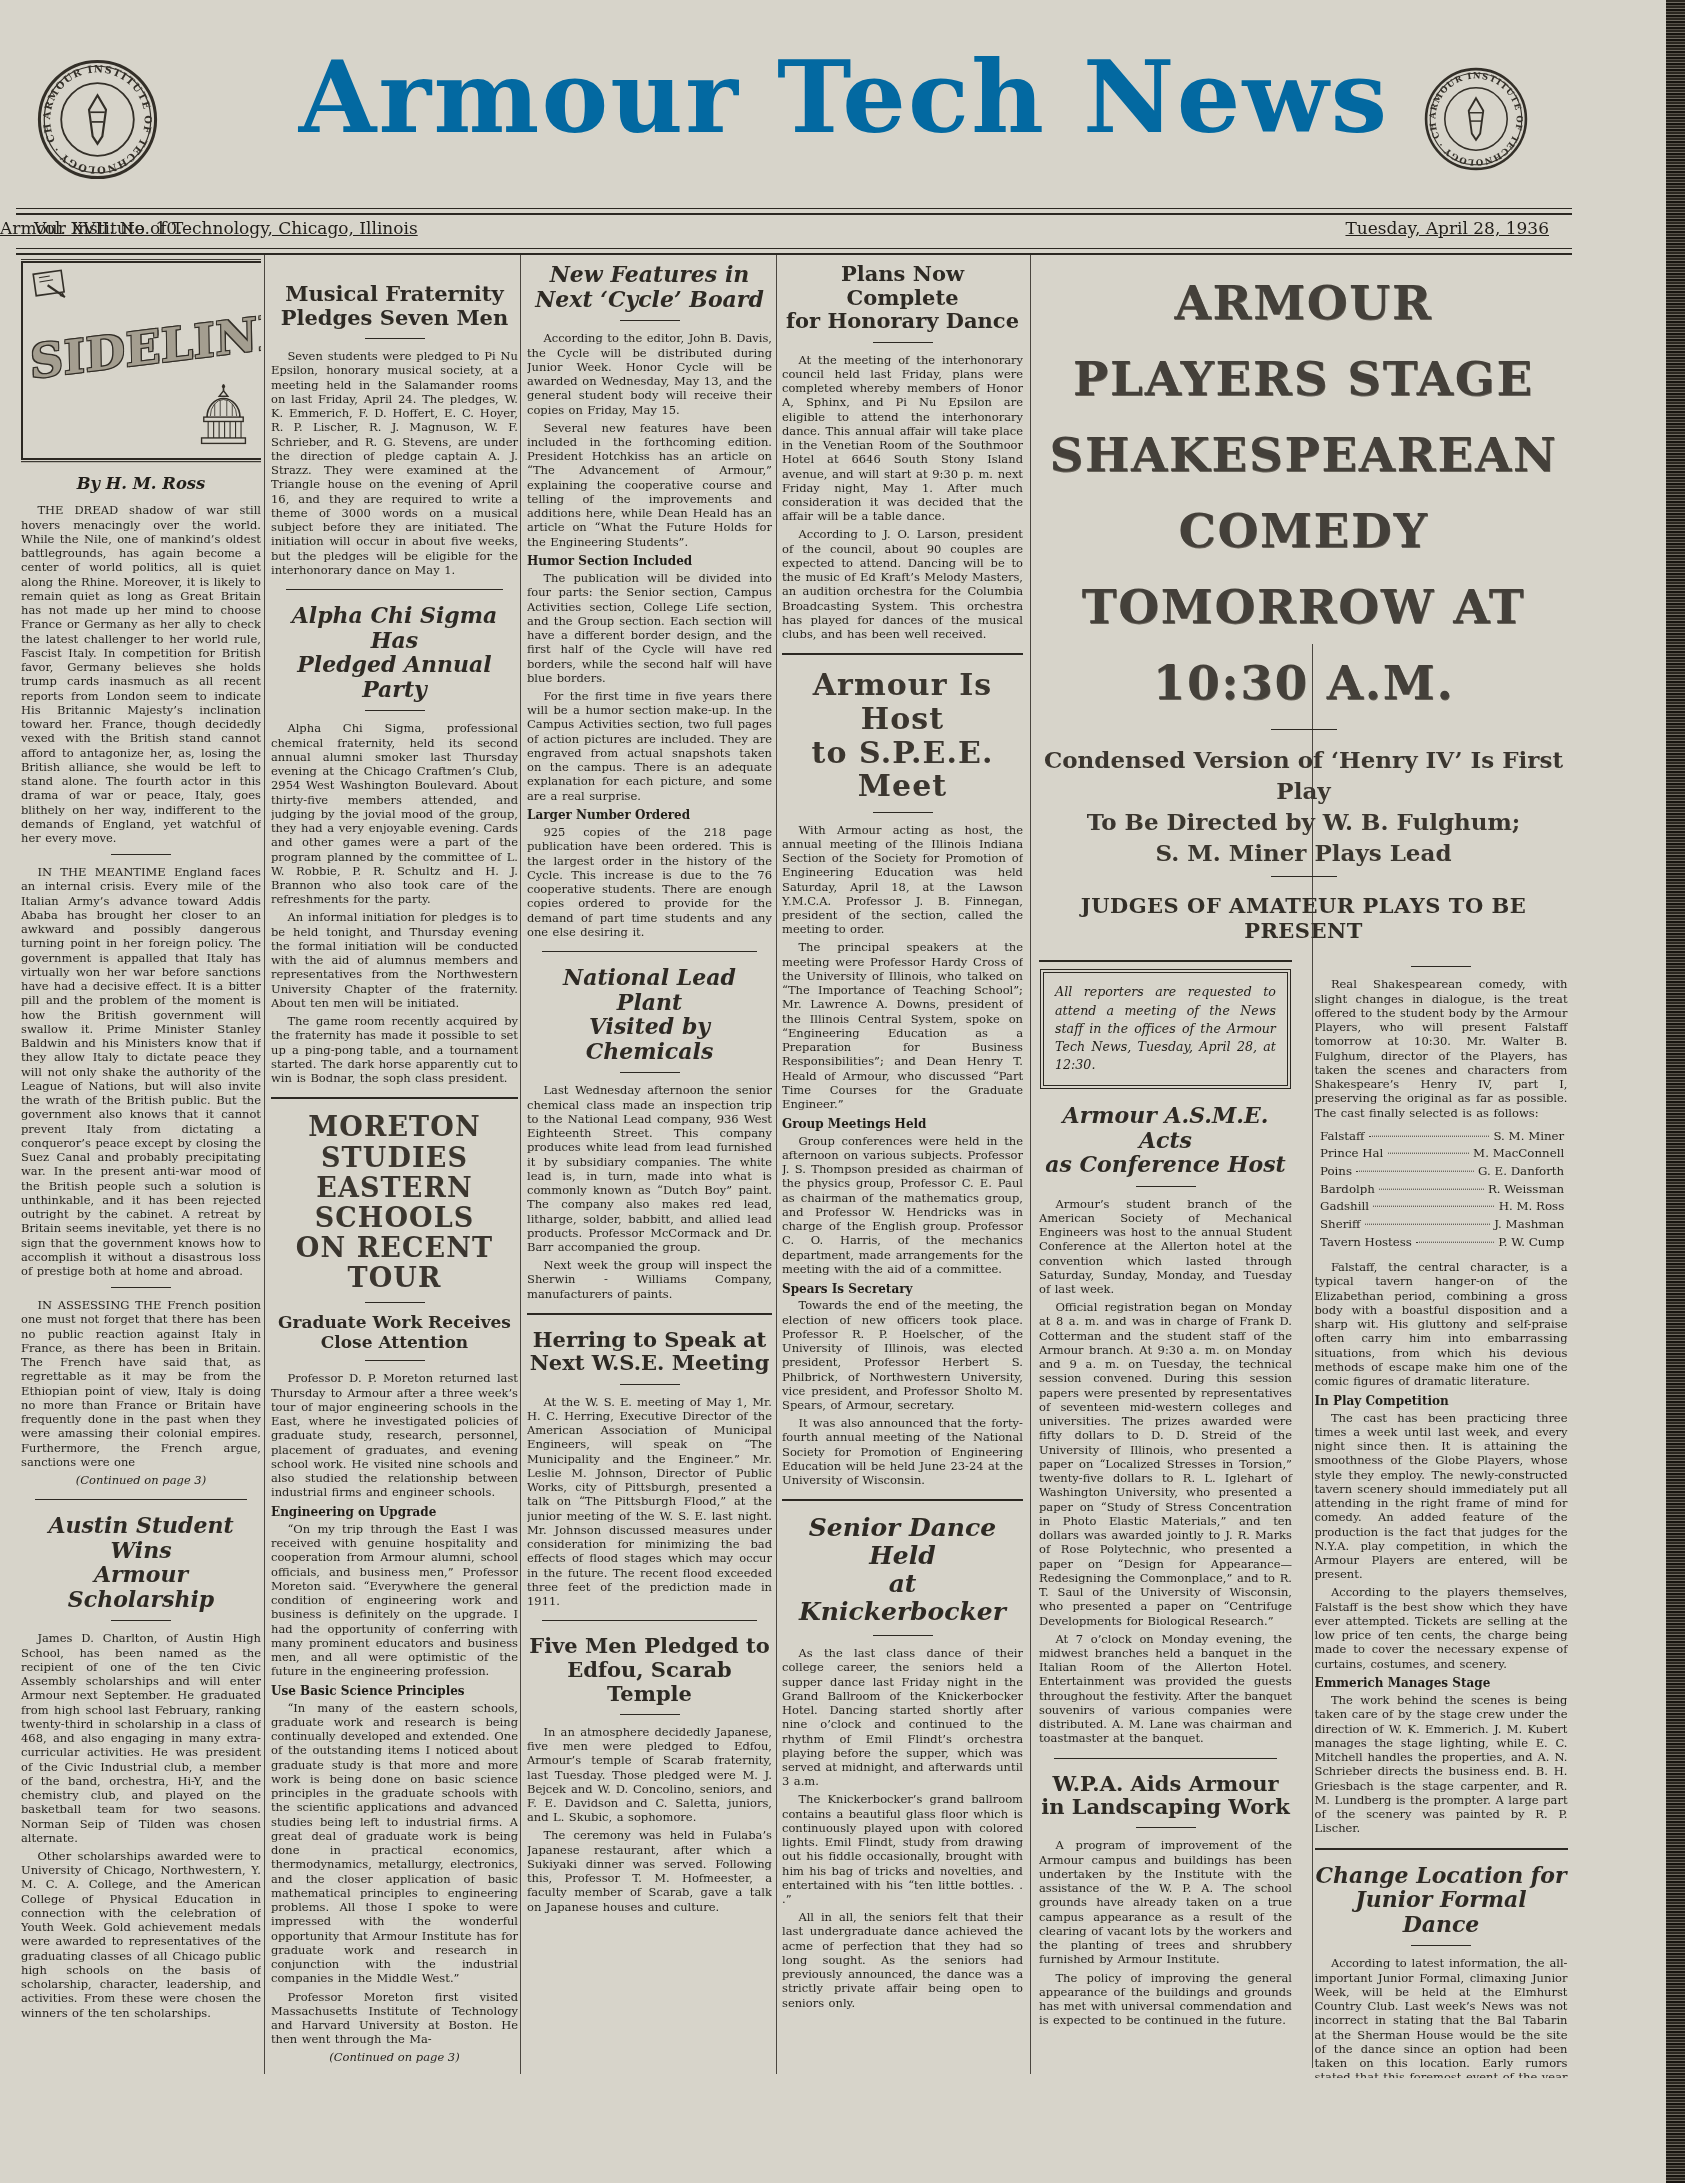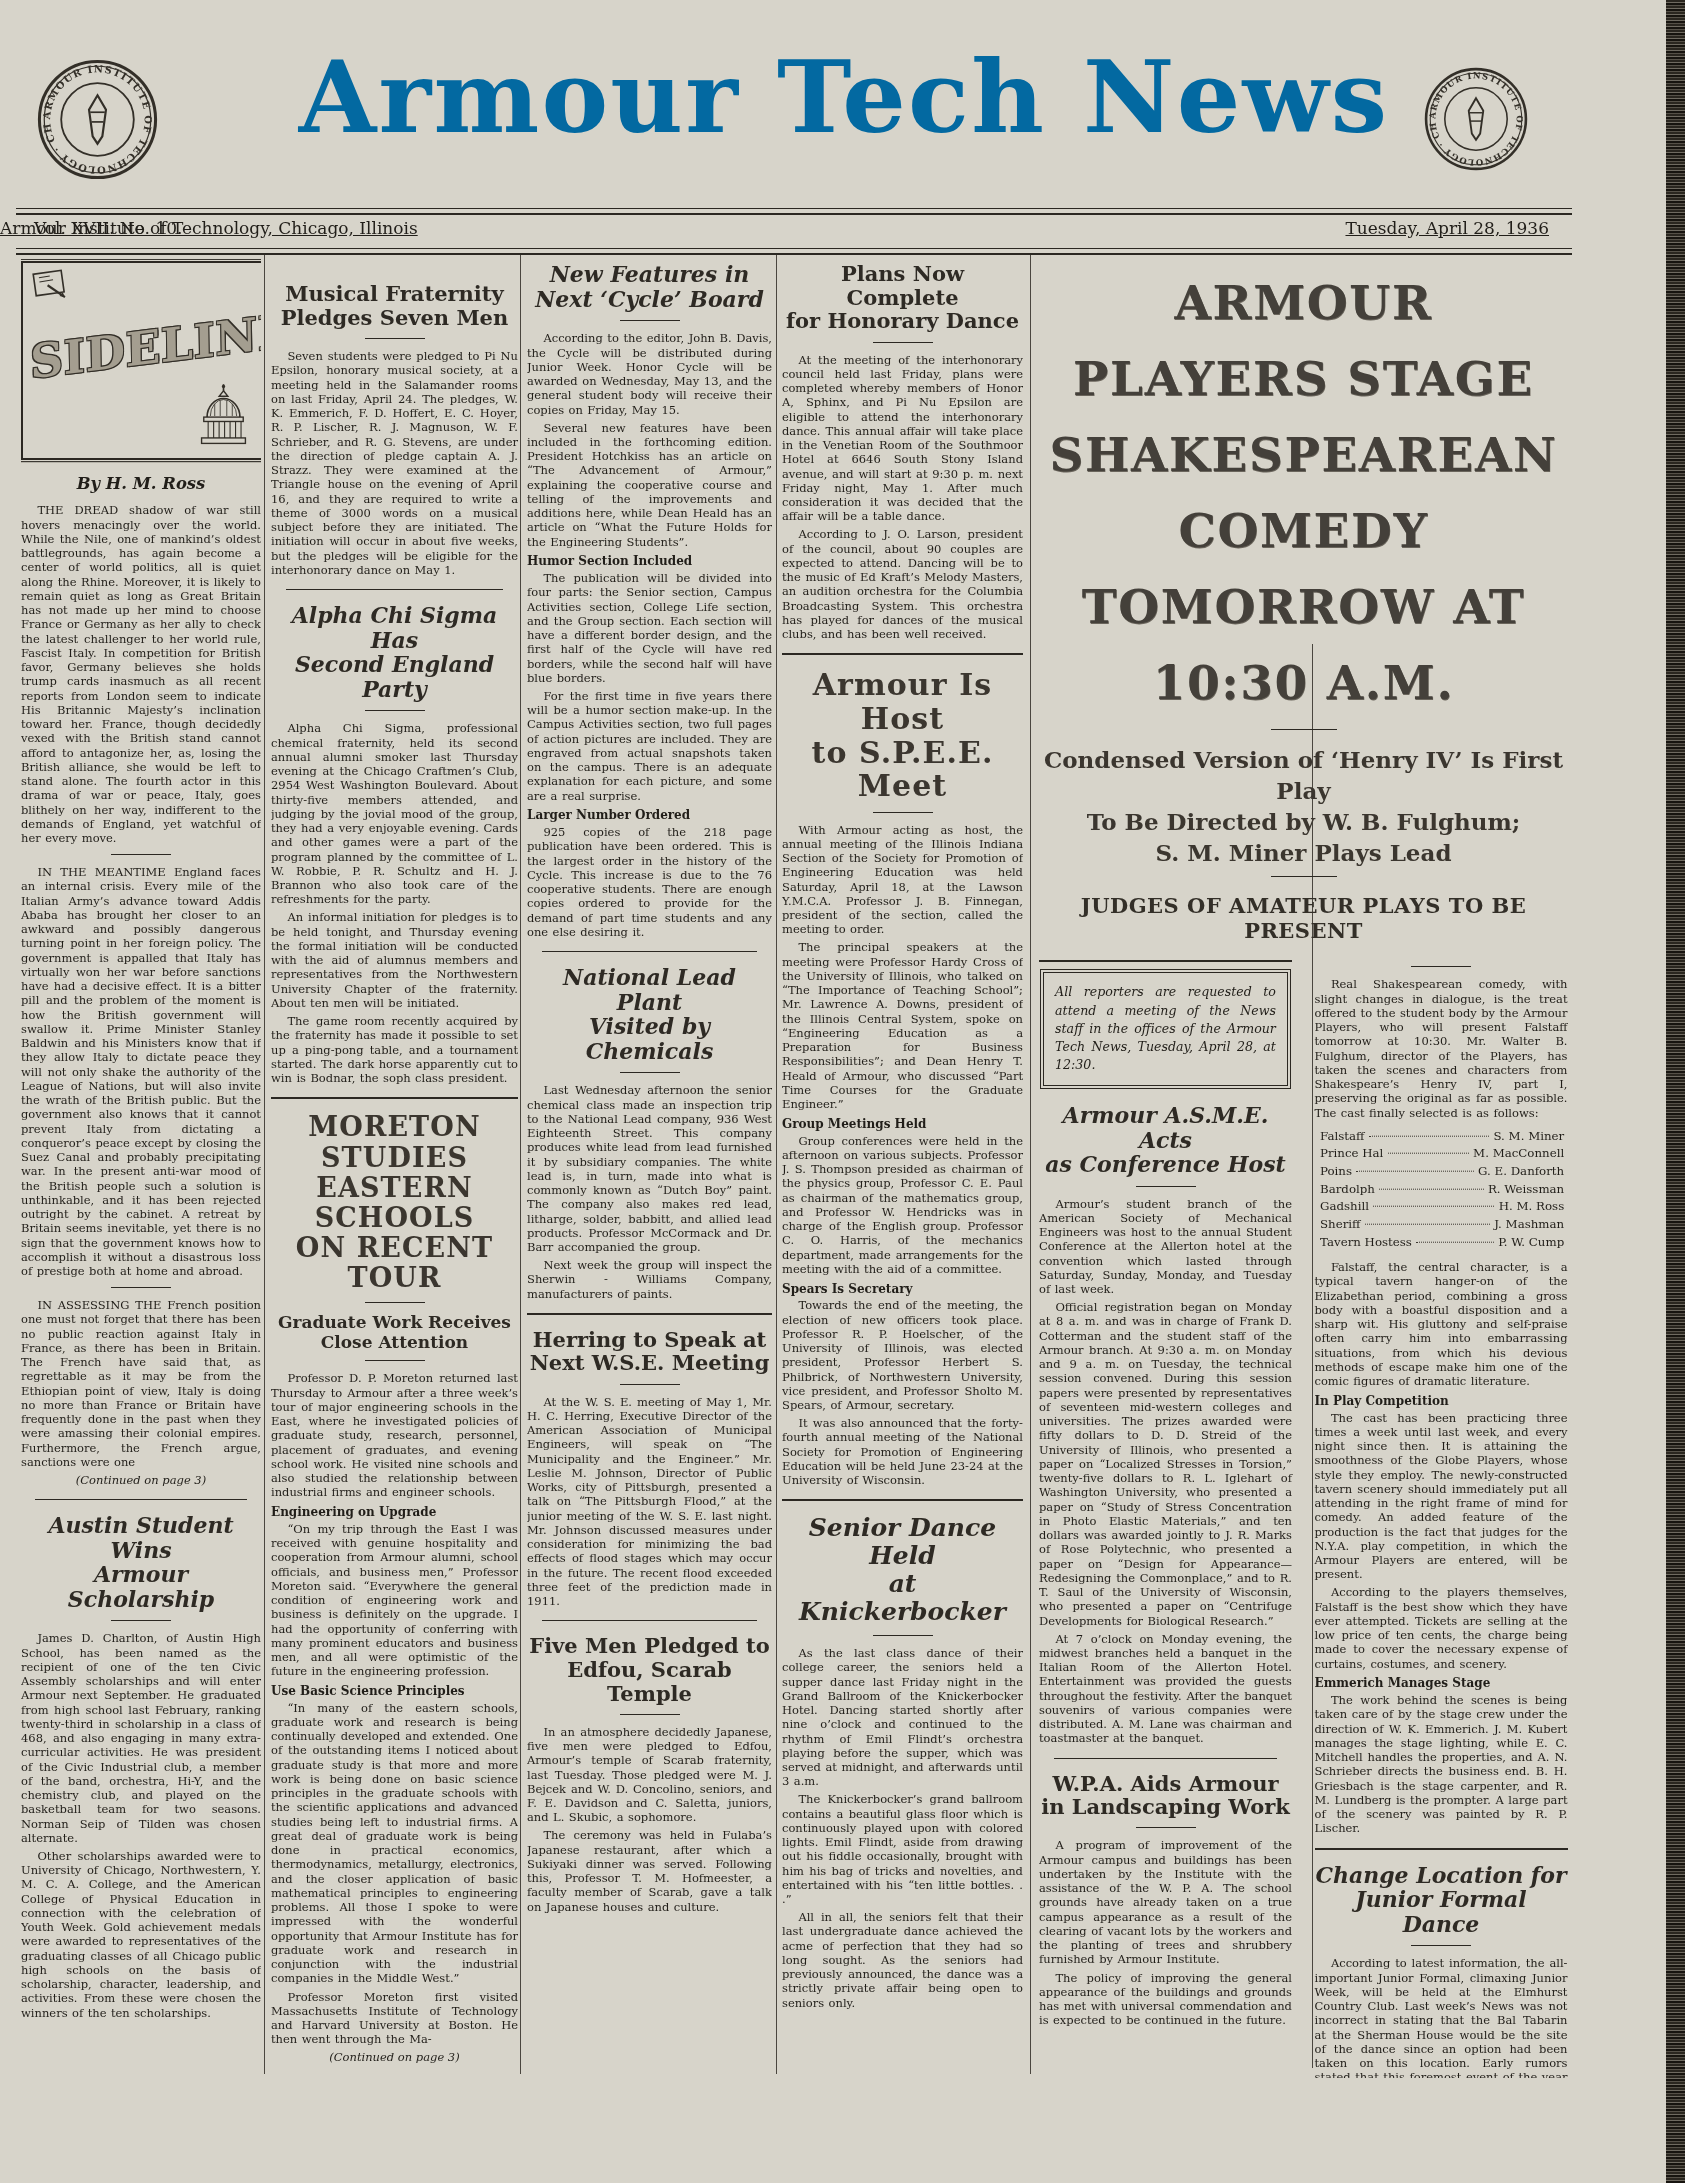--- a/index.html
+++ b/index.html
@@ -182,21 +182,21 @@
     <p class="bp">Other scholarships awarded were to University of Chicago, Northwestern, Y. M. C. A. College, and the American College of Physical Education in connection with the celebration of Youth Week.  Gold achievement medals were awarded to representatives of the graduating classes of all Chicago public high schools on the basis of scholarship, character, leadership, and activities.  From these were chosen the winners of the ten scholarships.</p>
   </div>
 
   <div class="col" id="col2">
     <h2 class="hl rm">Musical Fraternity
 Pledges Seven Men</h2>
     <div class="dash"></div>
     <p class="bp">Seven students were pledged to Pi Nu Epsilon, honorary musical society, at a meeting held in the Salamander rooms on last Friday, April 24. The pledges, W. K. Emmerich, F. D. Hoffert, E. C. Hoyer, R. P. Lischer, R. J. Magnuson, W. F. Schrieber, and R. G. Stevens, are under the direction of pledge captain A. J. Strazz. They were examined at the Triangle house on the evening of April 16, and they are required to write a theme of 3000 words on a musical subject before they are initiated.  The initiation will occur in about five weeks, but the pledges will be eligible for the interhonorary dance on May 1.</p>
     <div class="art-rule"></div>
     <h2 class="hl it">Alpha Chi Sigma Has
-Second England Party</h2>
+Pledged Annual Party</h2>
     <div class="dash"></div>
     <p class="bp">Alpha Chi Sigma, professional chemical fraternity, held its second annual alumni smoker last Thursday evening at the Chicago Craftmen’s Club, 2954 West Washington Boulevard. About thirty-five members attended, and judging by the jovial mood of the group, they had a very enjoyable evening.  Cards and other games were a part of the program planned by the committee of L. W. Robbie, P. R. Schultz and H. J. Brannon who also took care of the refreshments for the party.</p>
     <p class="bp">An informal initiation for pledges is to be held tonight, and Thursday evening the formal initiation will be conducted with the aid of alumnus members and representatives from the Northwestern University Chapter of the fraternity.  About ten men will be initiated.</p>
     <p class="bp">The game room recently acquired by the fraternity has made it possible to set up a ping-pong table, and a tournament started.  The dark horse apparently cut to win is Bodnar, the soph class president.</p>
     <div class="art-rule full"></div>
     <h2 class="hl caps">MORETON STUDIES
 EASTERN SCHOOLS
 ON RECENT TOUR</h2>
     <div class="dash"></div>
     <h3 class="hl rm" style="font-size:17px;">Graduate Work Receives
@@ -256,21 +256,21 @@
     <div class="subhead">Group Meetings Held</div>
     <p class="bp">Group conferences were held in the afternoon on various subjects. Professor J. S. Thompson presided as chairman of the physics group, Professor C. E. Paul as chairman of the mathematics group, and Professor W. Hendricks was in charge of the English group.  Professor C. O. Harris, of the mechanics department, made arrangements for the meeting with the aid of a committee.</p>
     <div class="subhead">Spears Is Secretary</div>
     <p class="bp">Towards the end of the meeting, the election of new officers took place.  Professor R. P. Hoelscher, of the University of Illinois, was elected president, Professor Herbert S. Philbrick, of Northwestern University, vice president, and Professor Sholto M. Spears, of Armour, secretary.</p>
     <p class="bp">It was also announced that the forty-fourth annual meeting of the National Society for Promotion of Engineering Education will be held June 23-24 at the University of Wisconsin.</p>
     <div class="art-rule full"></div>
     <h2 class="hl it" style="font-size:25px;">Senior Dance Held
 at Knickerbocker</h2>
     <div class="dash"></div>
     <p class="bp">As the last class dance of their college career, the seniors held a supper dance last Friday night in the Grand Ballroom of the Knickerbocker Hotel.  Dancing started shortly after nine o’clock and continued to the rhythm of Emil Flindt’s orchestra playing before the supper, which was served at midnight, and afterwards until 3 a.m.</p>
-    <p class="bp">The Knickerbocker’s grand ballroom contains a beautiful glass floor which is continuously played upon with colored lights.  Emil Flindt, aside from drawing out his fiddle occasionally, brought with him his bag of tricks and novelties, and entertained with his “ten little bottles. . .”</p>
+    <p class="bp">The Knickerbocker’s grand ballroom contains a beautiful glass floor which is continuously played upon with colored lights.  Emil Flindt, study from drawing out his fiddle occasionally, brought with him his bag of tricks and novelties, and entertained with his “ten little bottles. . .”</p>
     <p class="bp">All in all, the seniors felt that their last undergraduate dance achieved the acme of perfection that they had so long sought.  As the seniors had previously announced, the dance was a strictly private affair being open to seniors only.</p>
   </div>
 
   <div class="col" id="rightsec">
     <div class="banner">ARMOUR PLAYERS STAGE
 SHAKESPEAREAN COMEDY
 TOMORROW AT 10:30 A.M.</div>
     <div class="kicker-rule"></div>
     <div class="deck">Condensed Version of ‘Henry IV’ Is First Play
 To Be Directed by W. B. Fulghum;

